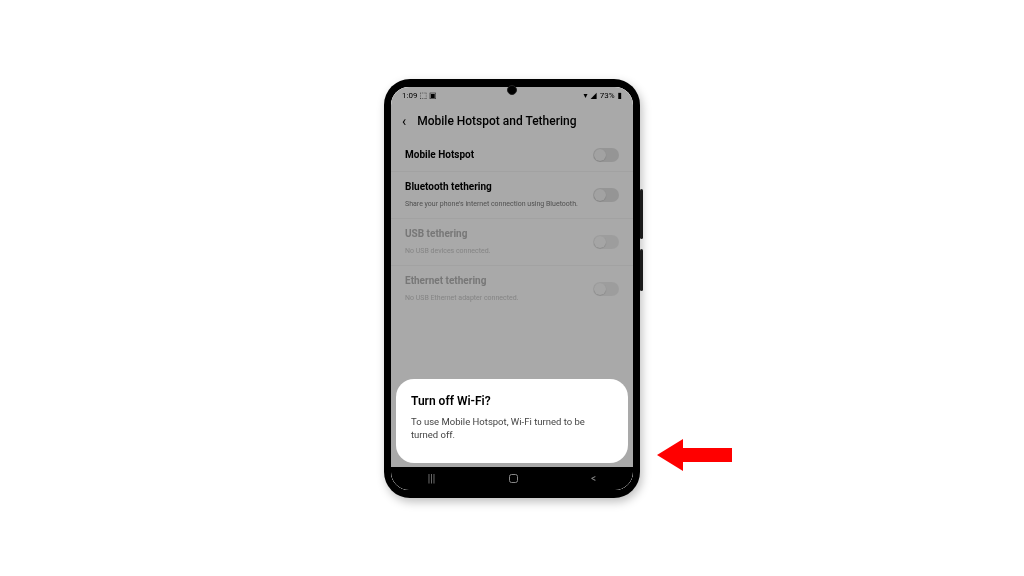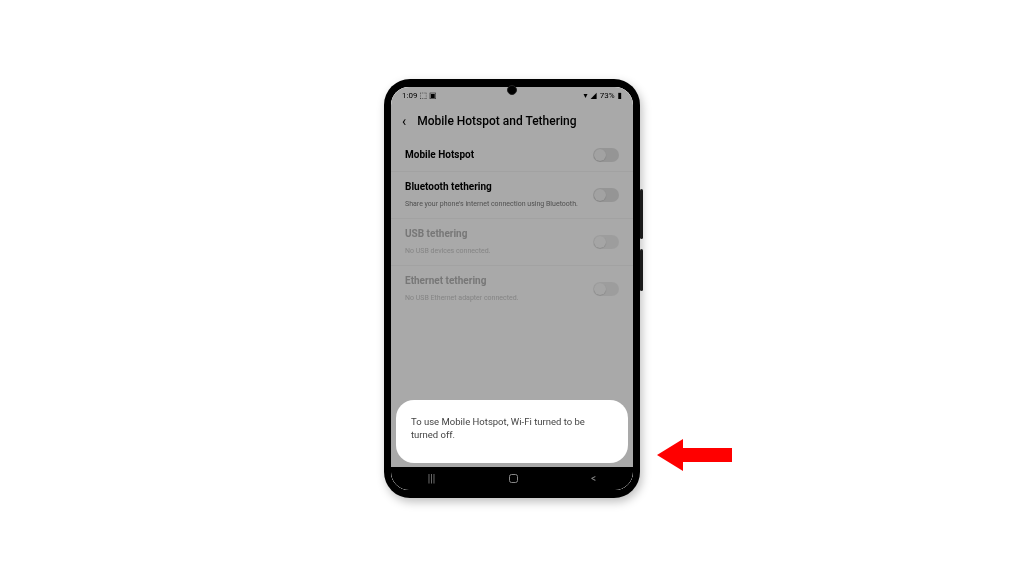--- a/index.html
+++ b/index.html
@@ -96,20 +96,21 @@
           <div class="rowtitle">Ethernet tethering</div>
           <div class="rowsub">No USB Ethernet adapter connected.</div>
         </div>
         <div class="switch"></div>
       </div>
     </div>
 
     <div class="scrim"></div>
 
     <div class="dialog">
+      <div class="dtitle">Turn off Wi-Fi?</div>
       <div class="dbody">To use Mobile Hotspot, Wi-Fi turned to be turned off.</div>
       <div class="dbtns">
       </div>
     </div>
 
     <div class="navbar">
       <span class="nav">|||</span>
       <span class="nav navsq"></span>
       <span class="nav">&lt;</span>
     </div>

